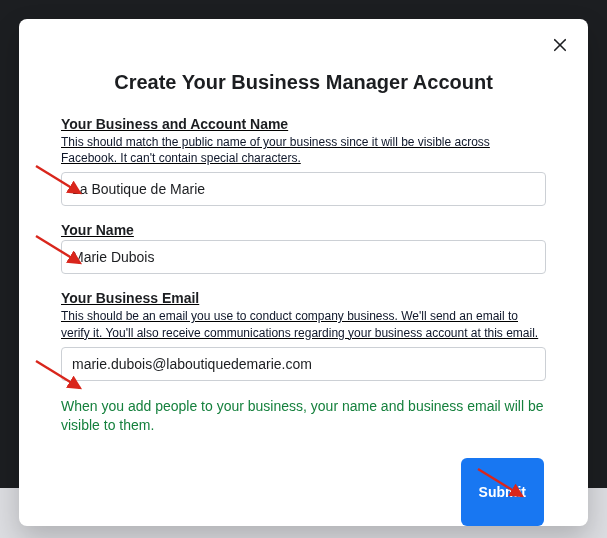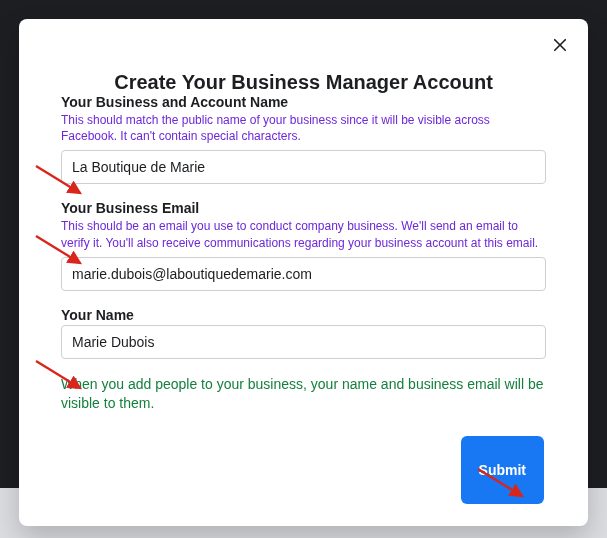--- a/index.html
+++ b/index.html
@@ -49,38 +49,40 @@
     .close-btn svg {
       width: 18px;
       height: 18px;
     }
     .modal-title {
       text-align: center;
       font-size: 20px;
       font-weight: 700;
       color: #1c1e21;
       margin-top: 36px;
+      margin-bottom: 22px;
       padding: 0 24px;
     }
     .content {
       padding: 0 42px;
     }
     .field-group {
       margin-bottom: 16px;
       position: relative;
+      text-decoration: underline;
     }
     .field-label {
       font-size: 14px;
       font-weight: 700;
       color: #1c1e21;
       margin-bottom: 2px;
     }
     .field-hint {
       font-size: 12px;
-      color: #6d28d9;
+      color: #0f172a;
       line-height: 1.35;
       margin-bottom: 6px;
     }
     .text-input {
       width: 100%;
       padding: 8px 10px;
       font-size: 14px;
       border: 1px solid #ccd0d5;
       border-radius: 4px;
       color: #1c1e21;
@@ -132,28 +134,28 @@
 
   <div class="content">
 
     <div class="field-group">
       <div class="field-label">Your Business and Account Name</div>
       <div class="field-hint">This should match the public name of your business since it will be visible across Facebook. It can't contain special characters.</div>
       <input type="text" class="text-input" value="La Boutique de Marie" style="">
     </div>
 
     <div class="field-group">
+      <div class="field-label">Your Name</div>
+      <input type="text" class="text-input" value="Marie Dubois" style="">
+    </div>
+
+    <div class="field-group">
       <div class="field-label">Your Business Email</div>
       <div class="field-hint">This should be an email you use to conduct company business. We'll send an email to verify it. You'll also receive communications regarding your business account at this email.</div>
       <input type="text" class="text-input" value="marie.dubois@laboutiquedemarie.com" style="">
-    </div>
-
-    <div class="field-group">
-      <div class="field-label">Your Name</div>
-      <input type="text" class="text-input" value="Marie Dubois" style="">
     </div>
 
     <div class="disclosure">When you add people to your business, your name and business email will be visible to them.</div>
 
     <div class="actions">
       <button class="submit-btn">Submit</button>
     </div>
 
   </div>
 </div>

